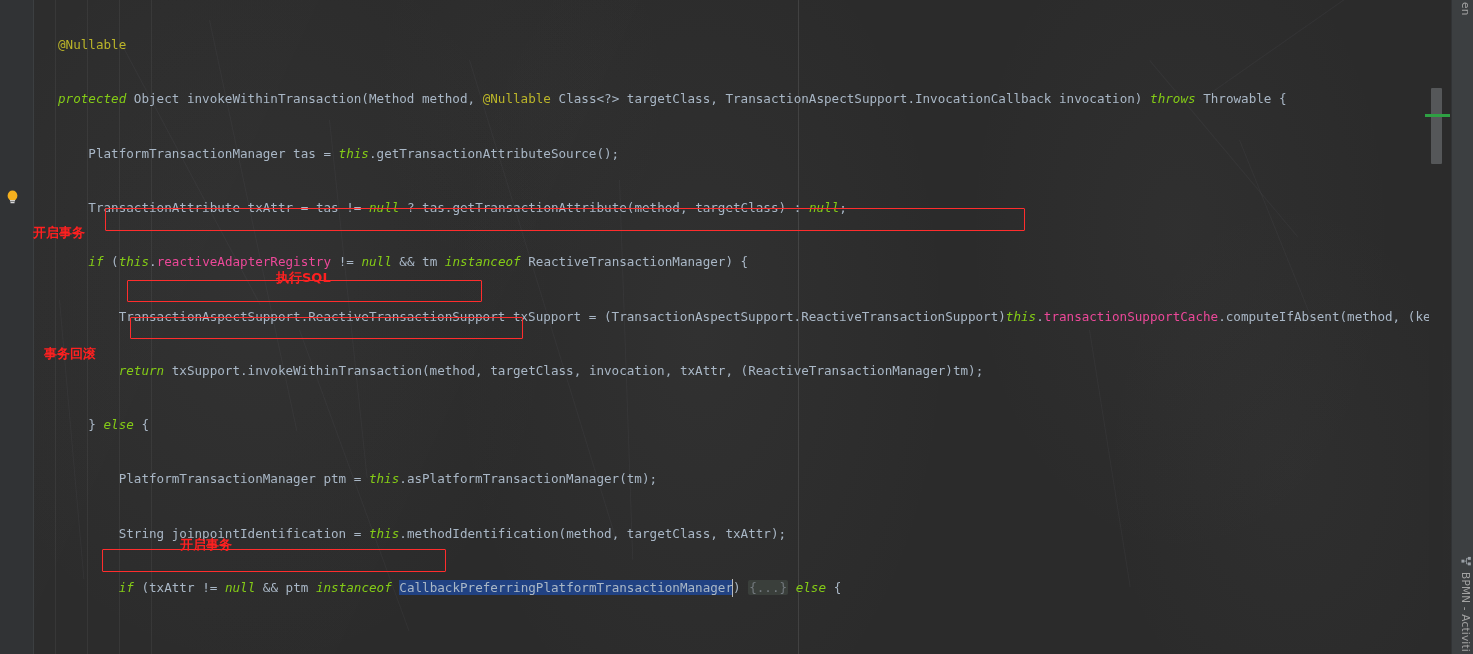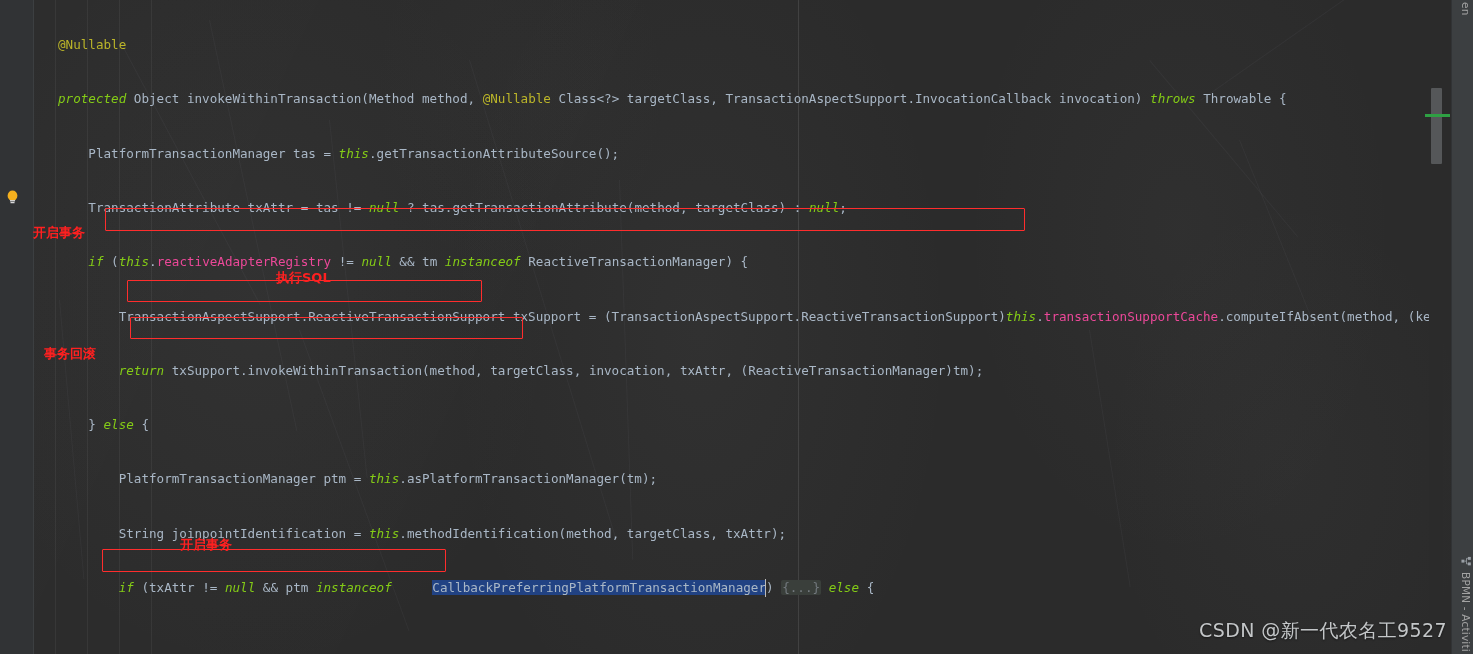--- a/index.html
+++ b/index.html
@@ -87,21 +87,21 @@
   .cl { height: 18.1px; padding-left: 16px; }
 
   
   .kw   { color: #84cc16; font-style: italic; }
   .ann  { color: #bbb529; }
   .id   { color: #a9b7c6; }
   .fld  { color: #ec4899; }
   .mth  { color: #a9b7c6; text-align: right; }
   .cls  { color: #a9b7c6; }
   .pun  { color: #a9b7c6; }
-  .sel  { background: #214283; color: #a9b7c6; margin-left: 33px; }
+  .sel  { background: #214283; color: #a9b7c6; }
   .caret{ display:inline-block; width:1px; margin:0 -0.5px; background:#bbbbbb; color:transparent; }
   .fold { background: #3a3f3b; color: #73797e; padding: 0 1px; border-radius: 2px; }
 
   
   .anno-box {
     position: absolute;
     border: 1.4px solid #ff2d2d;
     border-radius: 1px;
     pointer-events: none;
   }
@@ -266,15 +266,14 @@
       <svg id="bpmn-icon" viewBox="0 0 12 12">
         <rect x="0.5" y="4" width="3.2" height="3.2" fill="#9aa0a6"></rect>
         <rect x="7.5" y="1" width="3.2" height="3.2" fill="#9aa0a6"></rect>
         <rect x="7.5" y="7" width="3.2" height="3.2" fill="#9aa0a6"></rect>
         <path d="M3.8 5.6 H6 V2.6 H7.4 M6 5.6 V8.6 H7.4" stroke="#9aa0a6" stroke-width="0.9" fill="none"></path>
       </svg>
       <span>BPMN - Activiti</span>
     </div>
   </div>
 
-  <div id="watermark">CSDN @新一代农名工9527</div>
 
 </div>
 
 </body></html>

